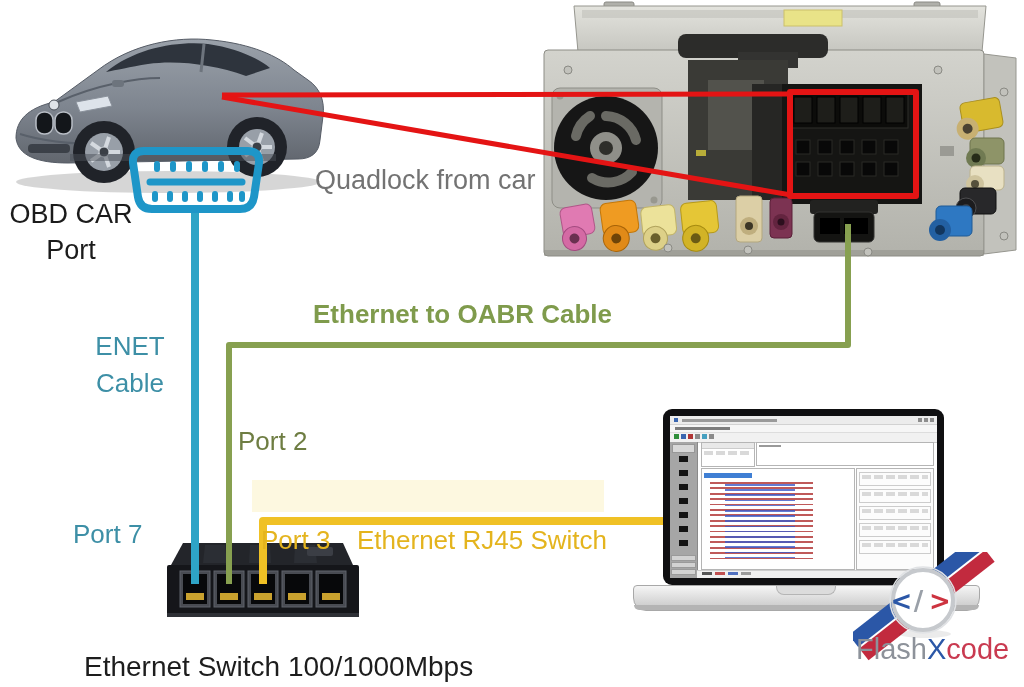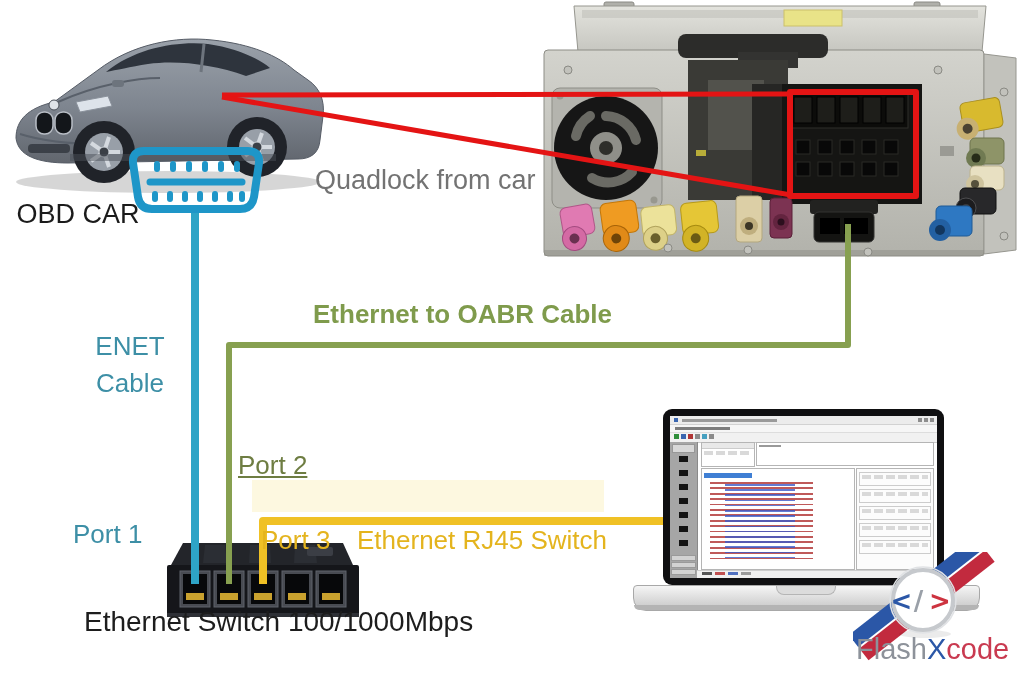--- a/index.html
+++ b/index.html
@@ -411,24 +411,25 @@
       <tspan x="53" fill="#2b57a7">&lt;</tspan>
       <tspan x="70" fill="#9aa0a8">/</tspan>
       <tspan x="87" fill="#cd3340">&gt;</tspan>
     </text>
   </svg>
   <div class="logo-text">
     <span class="p1">Flash</span><span class="p2">X</span><span class="p3">code</span>
   </div>
 
   <div class="hl-band"></div>
-  <div class="lbl lbl-obd" style="left:6px;top:200px;margin-left:7px;">OBD CAR</div>
+  <div class="lbl lbl-obd" style="left:6px;top:200px;">OBD CAR</div>
+  <div class="lbl lbl-obd" style="left:6px;top:236px;">Port</div>
   <div class="lbl lbl-quadlock" style="left:315px;top:166px;">Quadlock from car</div>
   <div class="lbl lbl-oabr" style="left:313px;top:301px;font-weight:bold;">Ethernet to OABR Cable</div>
   <div class="lbl lbl-enet" style="left:84px;top:333px;">ENET</div>
   <div class="lbl lbl-enet" style="left:84px;top:370px;">Cable</div>
-  <div class="lbl lbl-port2" style="left:238px;top:452px;text-decoration:underline;">Port 2</div>
+  <div class="lbl lbl-port2" style="left:238px;top:428px;">Port 2</div>
   <div class="lbl lbl-yellow" style="left:261px;top:483px;">Port 3</div>
   <div class="lbl lbl-yellow" style="left:357px;top:483px;">Ethernet RJ45 Switch</div>
-  <div class="lbl lbl-port1" style="left:73px;top:521px;">Port 1</div>
-  <div class="lbl lbl-switch" style="left:84px;top:607px;">Ethernet Switch 100/1000Mbps</div>
+  <div class="lbl lbl-port1" style="left:73px;top:521px;">Port 7</div>
+  <div class="lbl lbl-switch" style="left:84px;top:652px;">Ethernet Switch 100/1000Mbps</div>
 
 </div>
 
 </body></html>

